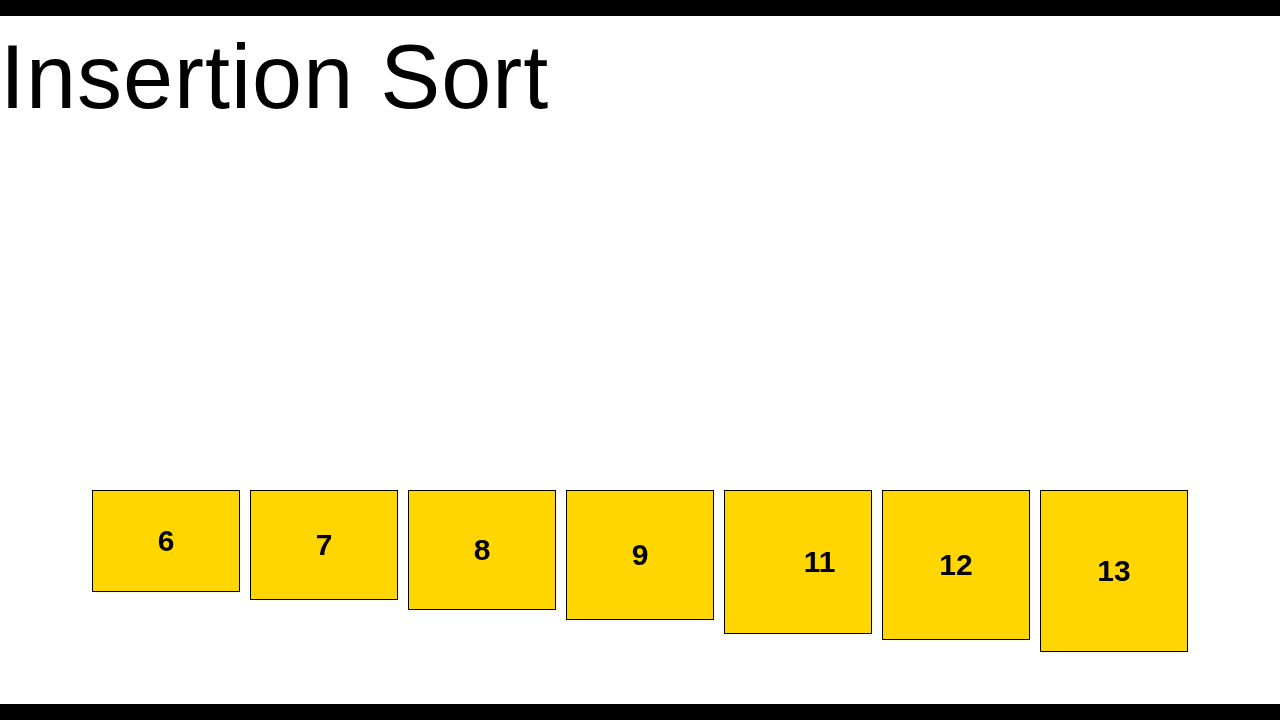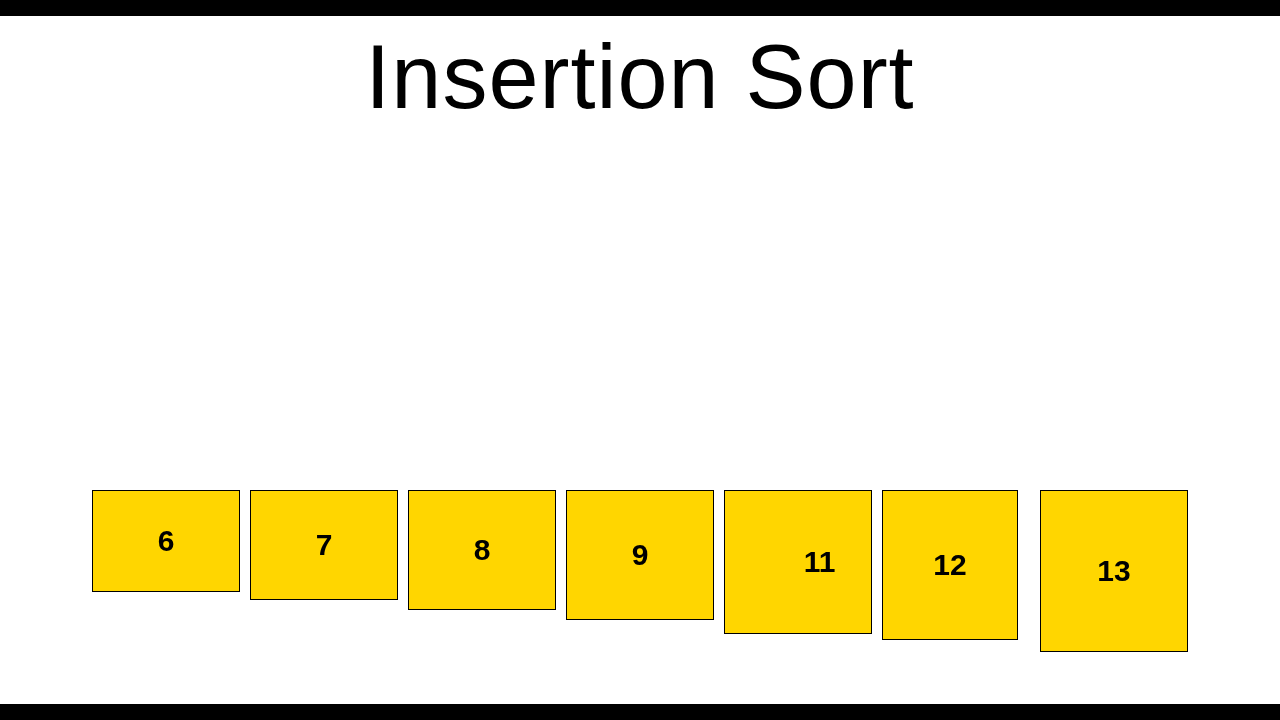--- a/index.html
+++ b/index.html
@@ -21,42 +21,42 @@
       left: 0;
       width: 1280px;
       height: 688px;
       background: #fff;
     }
     .title {
       position: absolute;
       top: 10px;
       left: 0;
       width: 100%;
-      text-align: center;
+      text-align: left;
       font-size: 90px;
       font-weight: 400;
       color: #000;
       letter-spacing: 1px;
     }
     .cell {
       background: #ffd600;
       border: 1.5px solid #000;
       display: flex;
       align-items: center;
       justify-content: center;
       font-size: 30px;
       font-weight: 700;
       color: #000;
     }
     .cell.c0 { width: 148px; height: 102px; position: absolute; left: 0;   top: 0;  }
     .cell.c1 { width: 148px; height: 110px; position: absolute; left: 158px; top: 0;  }
     .cell.c2 { width: 148px; height: 120px; position: absolute; left: 316px; top: 0;  }
     .cell.c3 { width: 148px; height: 130px; position: absolute; left: 474px; top: 0;  }
     .cell.c4 { width: 148px; height: 144px; position: absolute; left: 632px; top: 0; padding-left: 43px;  }
-    .cell.c5 { width: 136px; height: 150px; position: absolute; left: 790px; top: 0;  }
+    .cell.c5 { width: 148px; height: 150px; position: absolute; left: 790px; top: 0;  }
     .cell.c6 { width: 148px; height: 162px; position: absolute; left: 948px; top: 0;  }
     .array-container {
       position: absolute;
       top: 474px;
       left: 92px;
       width: 1100px;
       height: 180px;
     }
   </style>
 </head>

